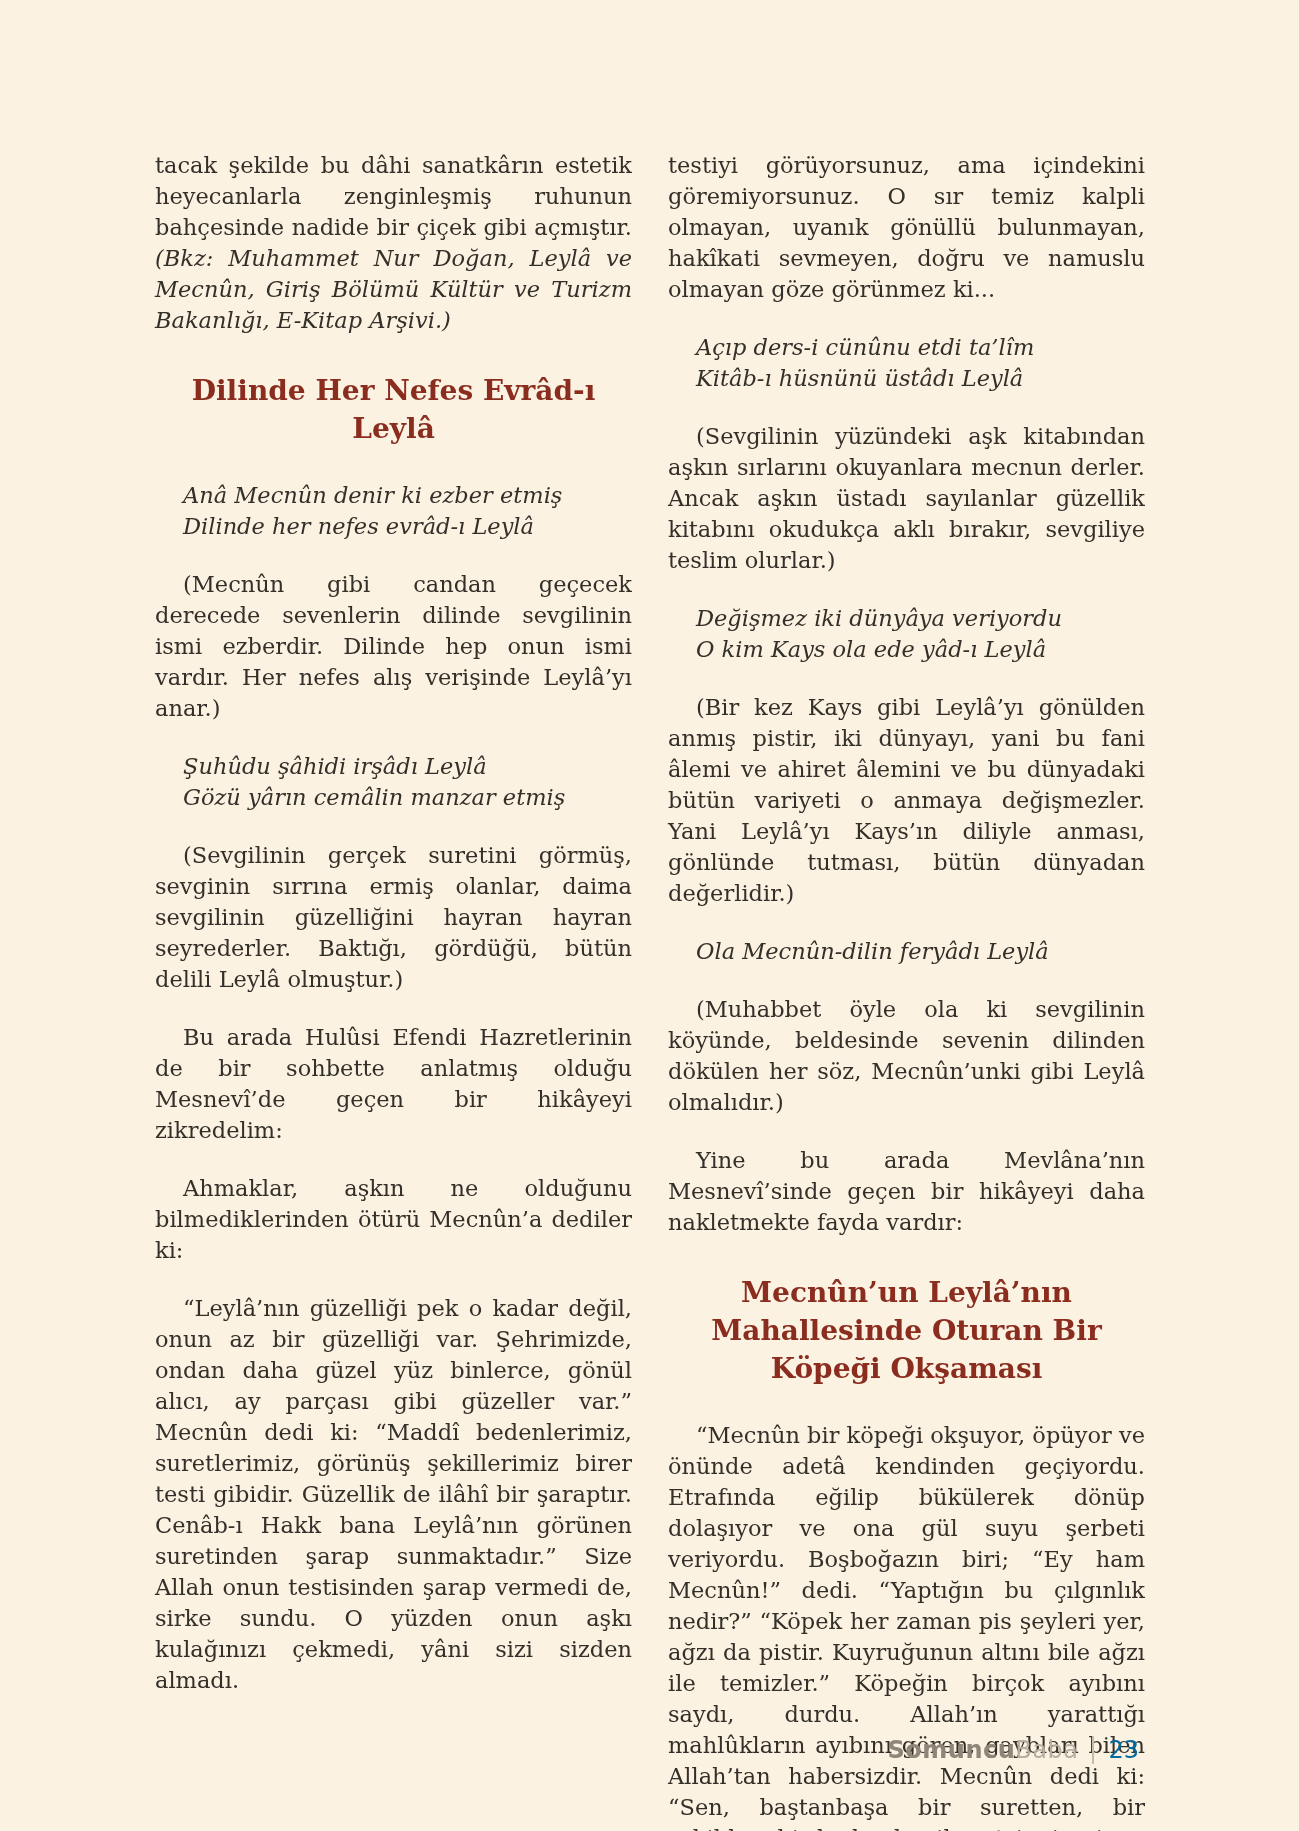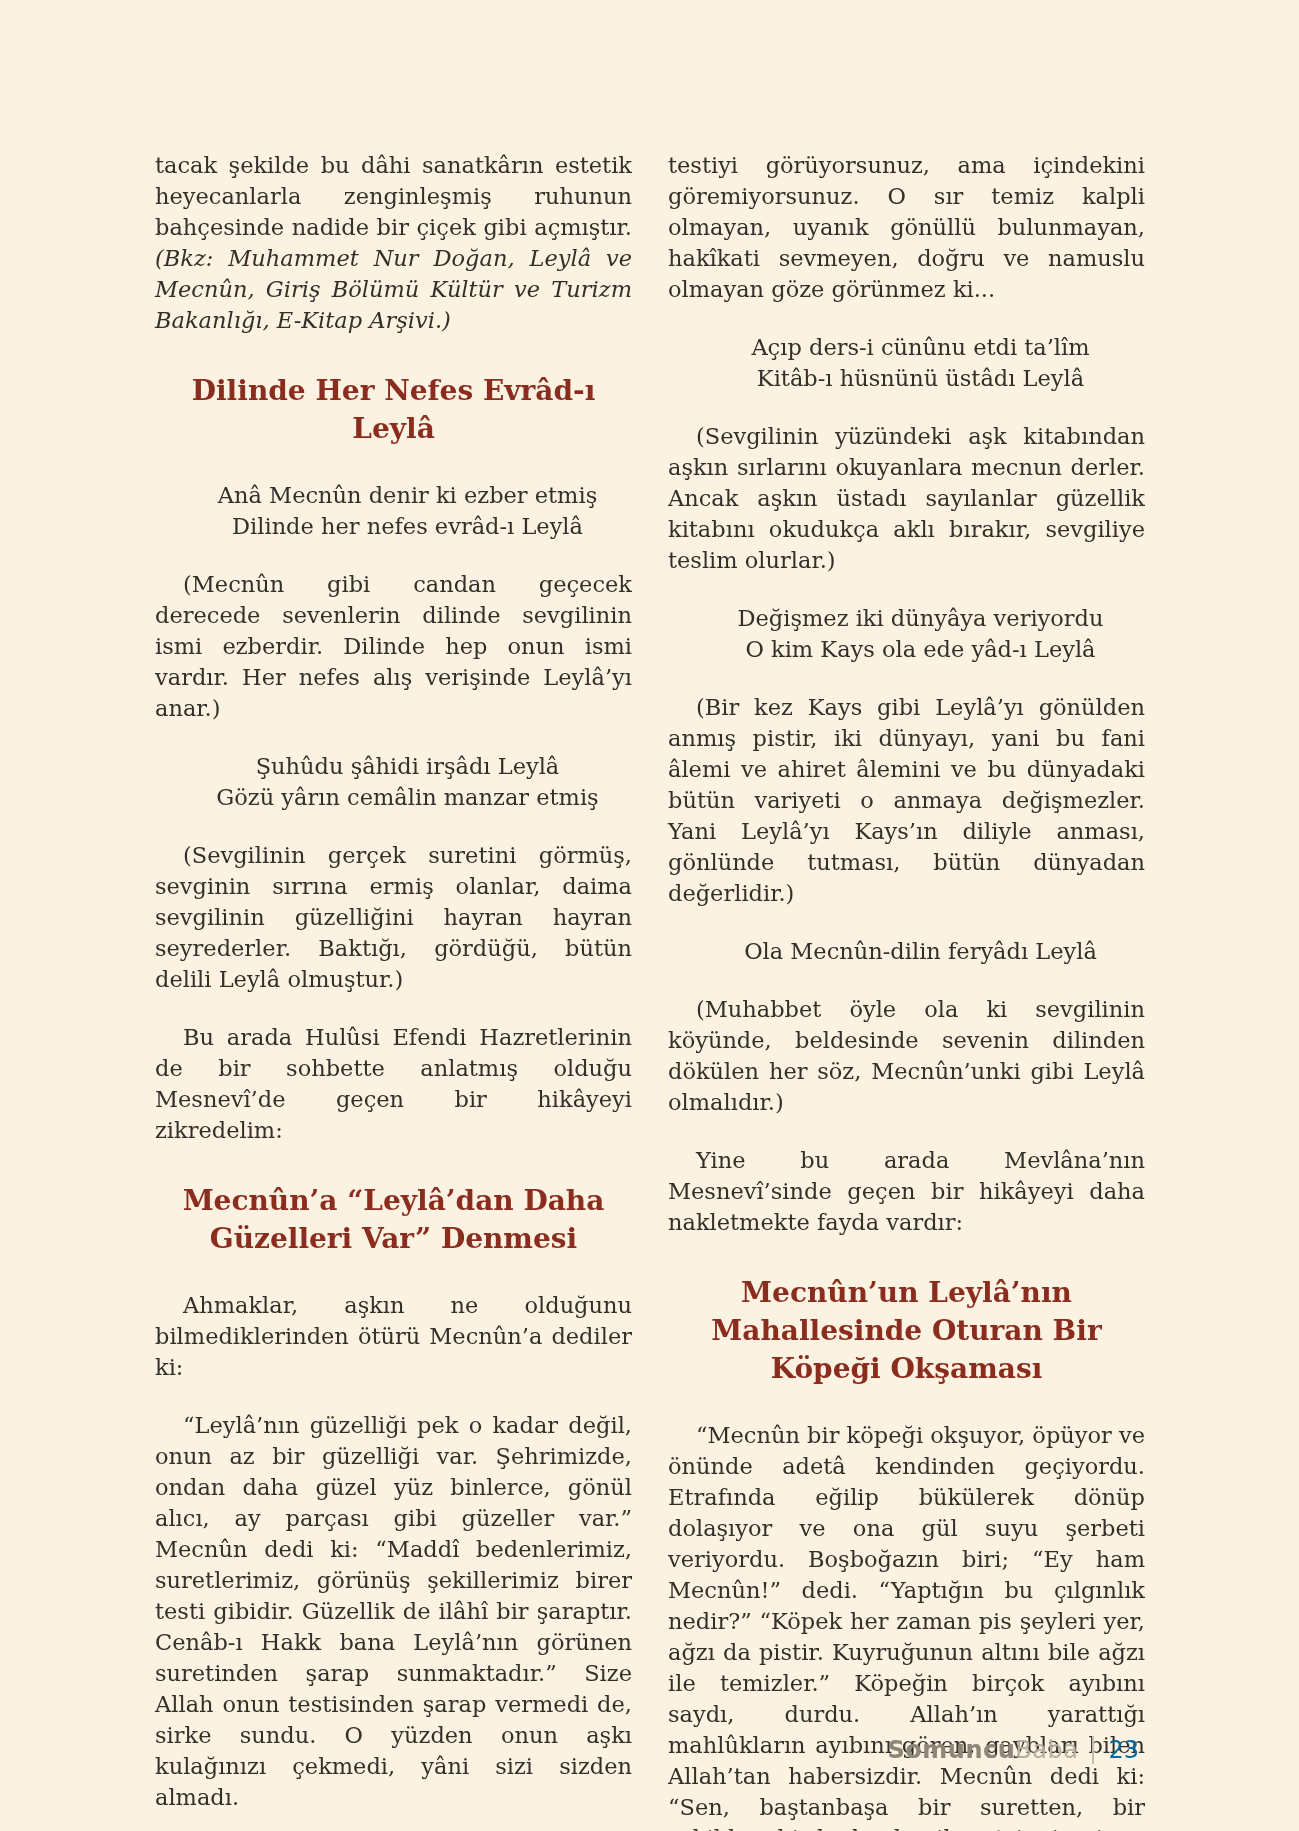--- a/index.html
+++ b/index.html
@@ -33,21 +33,22 @@
   .heading {
     font-size: 28px;
     line-height: 38px;
     font-weight: bold;
     color: #8a2d1f;
     text-align: center;
     text-indent: 0;
     margin: 36px 0 32px 0;
   }
   .couplet {
-    text-align: center;
+    font-style: italic;
+    text-align: left;
     padding-left: 28px;
     margin: 0 0 27px 0;
   }
   .couplet-line { white-space: nowrap; }
   .footer {
     position: absolute;
     top: 1700px;
     right: 160px;
     display: flex;
     align-items: flex-start;
@@ -77,21 +78,20 @@
           <div class="couplet-line">Anâ Mecnûn denir ki ezber etmiş</div>
           <div class="couplet-line">Dilinde her nefes evrâd-ı Leylâ</div>
         </div>
         <p class="para"><span>(Mecnûn gibi candan geçecek derecede sevenlerin dilinde sevgilinin ismi ezberdir. Dilinde hep onun ismi vardır. Her nefes alış verişinde Leylâ’yı anar.)</span></p>
         <div class="couplet">
           <div class="couplet-line">Şuhûdu şâhidi irşâdı Leylâ</div>
           <div class="couplet-line">Gözü yârın cemâlin manzar etmiş</div>
         </div>
         <p class="para"><span>(Sevgilinin gerçek suretini görmüş, sevginin sırrına ermiş olanlar, daima sevgilinin güzelliğini hayran hayran seyrederler. Baktığı, gördüğü, bütün delili Leylâ olmuştur.)</span></p>
         <p class="para"><span>Bu arada Hulûsi Efendi Hazretlerinin de bir sohbette anlatmış olduğu Mesnevî’de geçen bir hikâyeyi zikredelim:</span></p>
-        <h2 class="heading">Mecnûn’a “Leylâ’dan Daha Güzelleri Var” Denmesi</h2>
         <p class="para"><span>Ahmaklar, aşkın ne olduğunu bilmediklerinden ötürü Mecnûn’a dediler ki:</span></p>
         <p class="para"><span>“Leylâ’nın güzelliği pek o kadar değil, onun az bir güzelliği var. Şehrimizde, ondan daha güzel yüz binlerce, gönül alıcı, ay parçası gibi güzeller var.” Mecnûn dedi ki: “Maddî bedenlerimiz, suretlerimiz, görünüş şekillerimiz birer testi gibidir. Güzellik de ilâhî bir şaraptır. Cenâb-ı Hakk bana Leylâ’nın görünen suretinden şarap sunmaktadır.” Size Allah onun testisinden şarap vermedi de, sirke sundu. O yüzden onun aşkı kulağınızı çekmedi, yâni sizi sizden almadı.</span></p>
       </div>
     <div class="column">
         <p class="para no-indent"><span>testiyi görüyorsunuz, ama içindekini göremiyorsunuz. O sır temiz kalpli olmayan, uyanık gönüllü bulunmayan, hakîkati sevmeyen, doğru ve namuslu olmayan göze görünmez ki...</span></p>
         <div class="couplet">
           <div class="couplet-line">Açıp ders-i cünûnu etdi ta’lîm</div>
           <div class="couplet-line">Kitâb-ı hüsnünü üstâdı Leylâ</div>
         </div>
         <p class="para"><span>(Sevgilinin yüzündeki aşk kitabından aşkın sırlarını okuyanlara mecnun derler. Ancak aşkın üstadı sayılanlar güzellik kitabını okudukça aklı bırakır, sevgiliye teslim olurlar.)</span></p>

